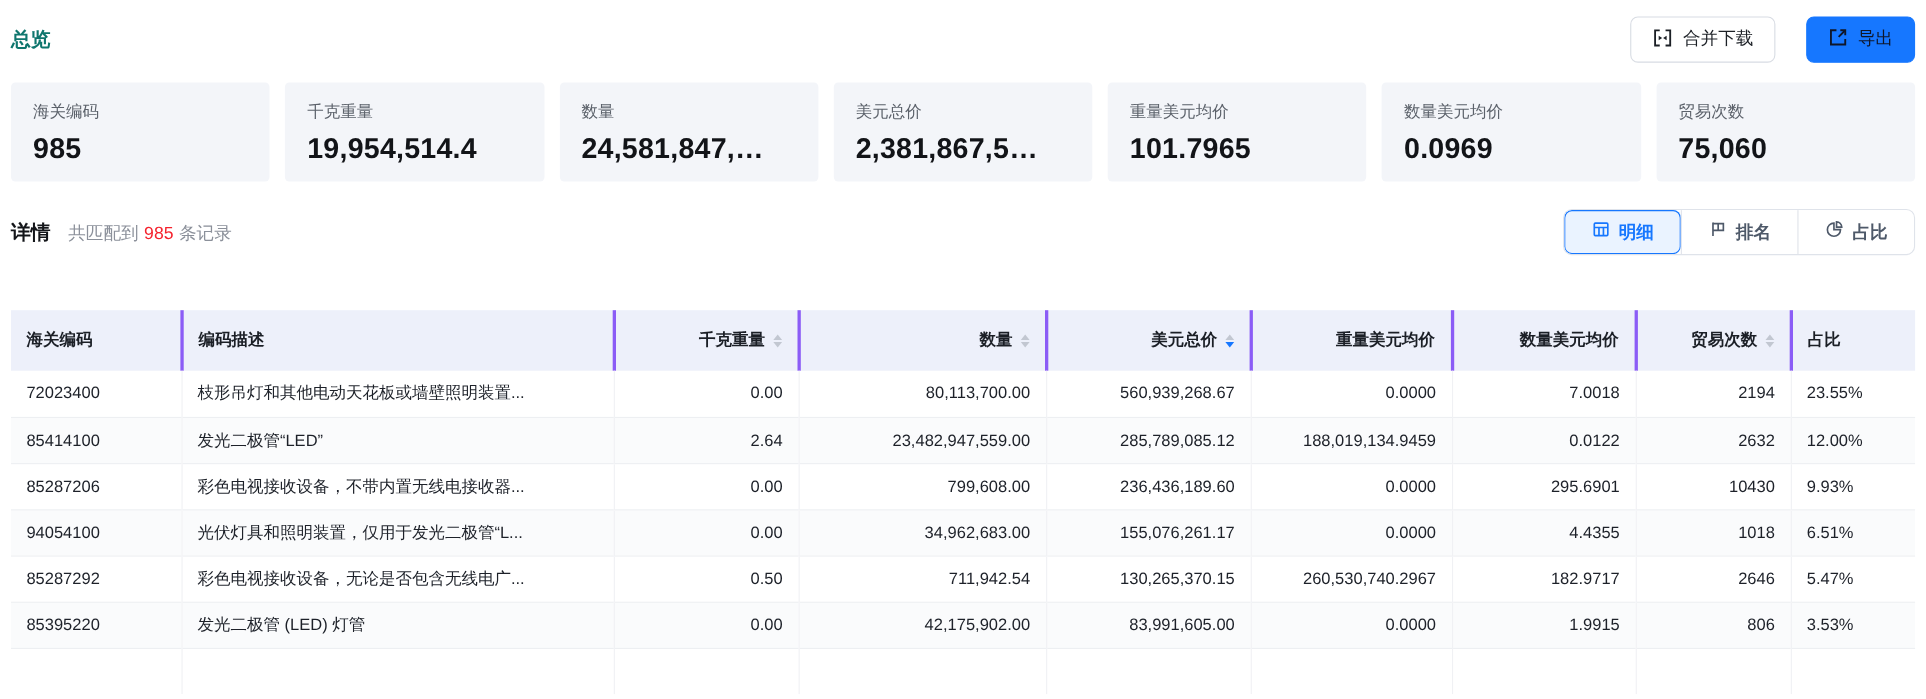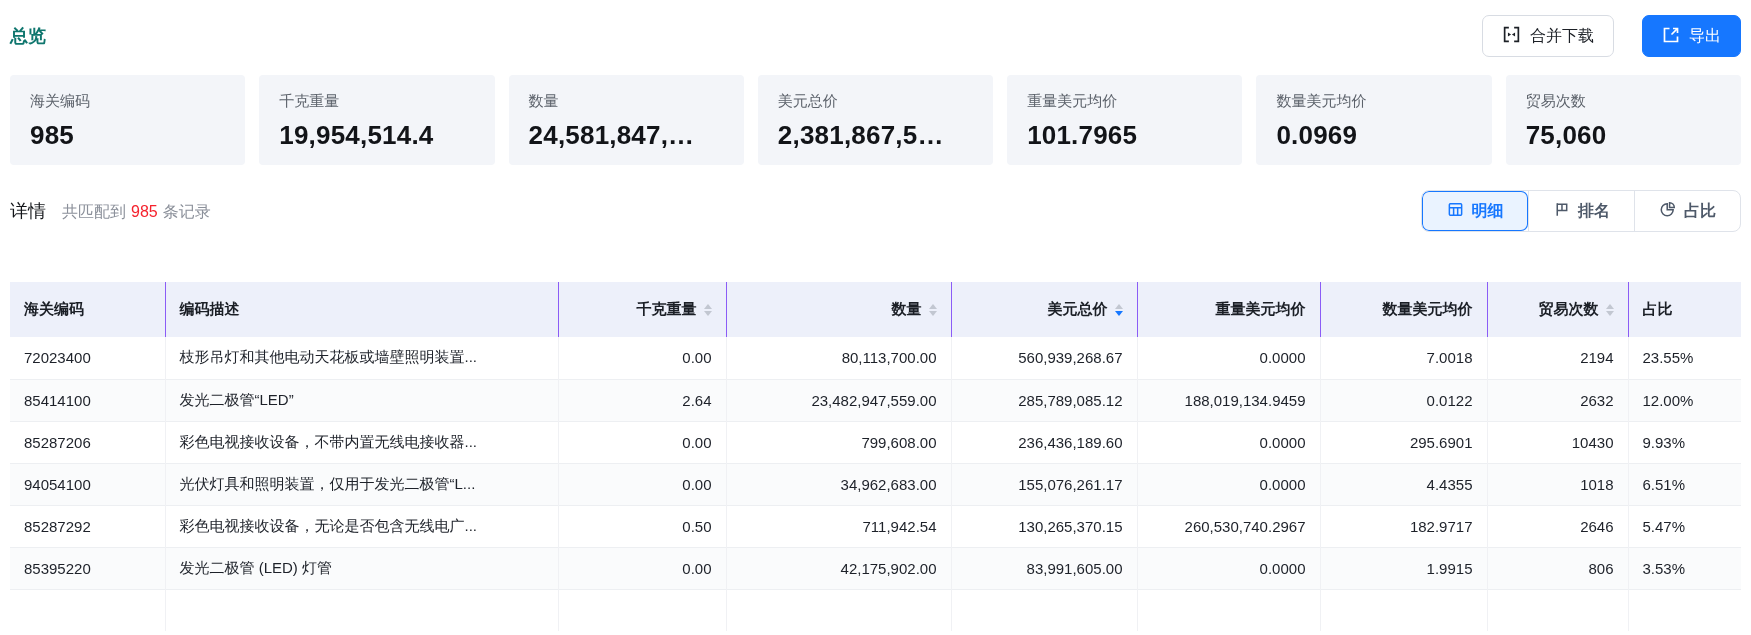--- a/index.html
+++ b/index.html
@@ -9,40 +9,40 @@
     background:#fff; font-family:"Liberation Sans", sans-serif;
     color:#1d2129;
   }
   
   .topbar { display:flex; justify-content:space-between; align-items:center; padding:14px 10px 0 10px; height:58px; }
   .page-title { font-size:18px; font-weight:700; color:#0f766e; }
   .actions { display:flex; gap:28px; }
   .btn { height:42px; display:inline-flex; align-items:center; gap:9px; padding:0 19px; font-size:16px; border-radius:7px; cursor:pointer; line-height:1; }
   .btn svg { flex:0 0 auto; }
   .btn-secondary { background:#fff; border:1px solid #d8dce3; color:#1c2026; }
-  .btn-primary { background:#1677ff; border:1px solid #1677ff; color:#ffffff;justify-content:space-between; }
+  .btn-primary { background:#1677ff; border:1px solid #1677ff; color:#0f172a;justify-content:space-between; }
   
   .cards { display:flex; gap:14px; margin:17px 10px 0; }
   .card { flex:1; background:#f3f5f9; border-radius:4px; height:90px; padding:17px 20px; overflow:hidden; }
   .card-label { font-size:15px; color:#5c626b; }
   .card-value { margin-top:9px; font-size:26px; font-weight:700; color:#121418; white-space:nowrap; overflow:hidden; letter-spacing:.2px; }
   
   .details-bar { display:flex; justify-content:space-between; align-items:center; margin:25px 10px 0; height:42px; }
   .details-left { display:flex; align-items:baseline; gap:16px; }
-  .details-title { font-size:18px; font-weight:400; color:#131519; }
+  .details-title { font-size:18px; font-weight:700; color:#131519; }
   .match-text { font-size:16px; color:#8b909a; }
   .match-count { color:#f5222d; padding:0 5px; }
   .seg-tabs { display:flex; border:1px solid #dfe3ea; border-radius:8px; height:42px; overflow:hidden; background:#fff; }
   .seg { width:106px; display:flex; align-items:center; justify-content:center; gap:8px; font-size:16px; color:#4e5969; border-left:1px solid #dfe3ea; cursor:pointer;font-weight:bold; }
   .seg:first-child { border-left:none; }
   .seg.active { background:#eaf3ff; color:#1677ff; box-shadow:inset 0 0 0 1px #1677ff; border-radius:7px; }
   
   .table-wrap { margin:50px 10px 0; }
   table { width:100%; border-collapse:collapse; table-layout:fixed; }
-  thead th { background:#edf0fa; height:55px; font-size:15px; font-weight:700; color:#1b1f26; padding:0 14px; border-left:1px solid #8b5cf6; white-space:nowrap; }
+  thead th { background:#edf0fa; height:55px; font-size:15px; font-weight:700; color:#1b1f26; padding:0 14px; border-left:3px solid #8b5cf6; white-space:nowrap; }
   thead th:first-child { border-left:none; }
   tbody td { height:42px; font-size:15px; color:#1d2129; padding:0 14px; border-left:1px solid #f0f1f4; border-top:1px solid #edeff2; white-space:nowrap; overflow:hidden; text-overflow:ellipsis; background:#fff; }
   tbody td:first-child { border-left:none; }
   tbody tr:first-child td { border-top:none; }
   tbody tr:nth-child(even) td { background:#fafbfc; }
   .al { text-align:left; } .ar { text-align:right; }
   .th-inner { display:inline-flex; align-items:center; }
   .sorter { display:inline-flex; flex-direction:column; gap:2px; margin-left:7px; }
   .caret-up { width:0; height:0; border-left:4px solid transparent; border-right:4px solid transparent; border-bottom:5px solid #c2c7d1; }
   .caret-down { width:0; height:0; border-left:4px solid transparent; border-right:4px solid transparent; border-top:5px solid #c2c7d1; }

